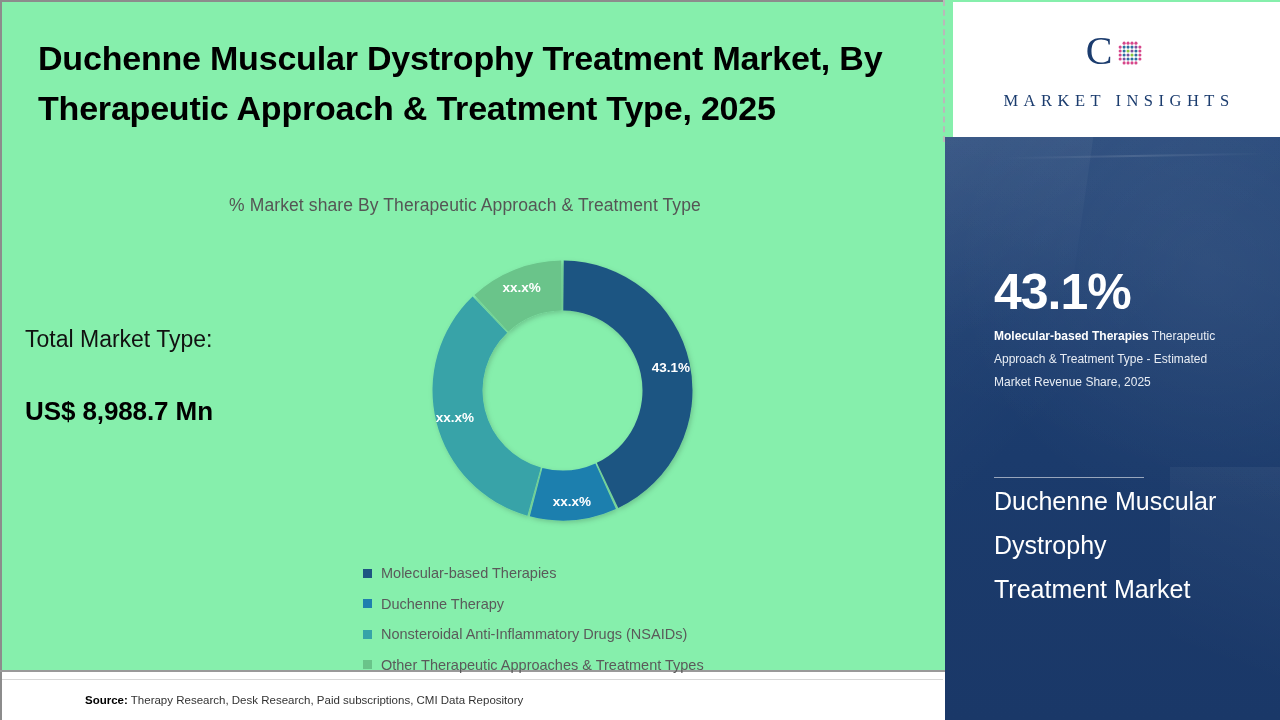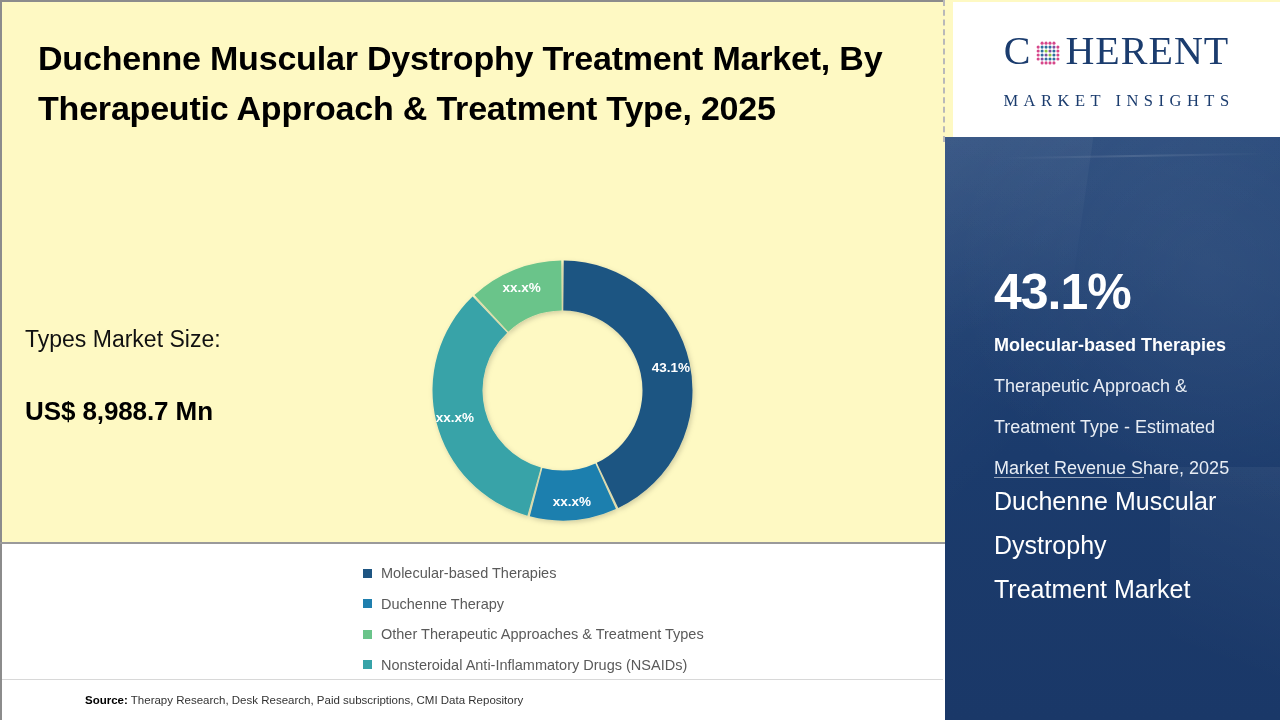--- a/index.html
+++ b/index.html
@@ -3,21 +3,21 @@
 <meta charset="utf-8">
 <style>
   * { margin:0; padding:0; box-sizing:border-box; }
   html,body { width:1280px; height:720px; }
   body {
     font-family:"Liberation Sans", sans-serif;
     background:#ffffff;
     overflow:hidden;
     position:relative;
   }
-  #root { position:absolute; inset:0; width:1280px; height:544px; background:#fef9c3; }
+  #root { position:absolute; inset:0; width:1280px; height:672px; background:#86efac; }
 
   
   .frame-left { position:absolute; left:0; top:0; width:2px; height:720px; background:#8c8c8c; }
   .frame-bottom { position:absolute; left:0; bottom:0; width:945px; height:2px; background:#9a9a9a; }
   .frame-top { position:absolute; left:0; top:0; width:945px; height:2px; background:#8c8c8c; }
 
   
   .dashed-divider {
     position:absolute; left:943px; top:0; width:0; height:142px;
     border-left:2px dashed #b9b9b9;
@@ -100,21 +100,21 @@
     background:linear-gradient(90deg, rgba(255,255,255,0), rgba(255,255,255,.12), rgba(255,255,255,0));
     transform:rotate(-1deg);
   }
 
   .stat-pct {
     position:absolute; left:49px; top:128px;
     font-size:50px; font-weight:bold; color:#fff; letter-spacing:-1px; line-height:54px;
   }
   .stat-desc {
     position:absolute; left:49px; top:188px; width:250px;
-    font-size:18px; line-height:41px; color:#e8edf4; font-weight:300;
+    font-size:12px; line-height:23px; color:#e8edf4; font-weight:300;
   }
   .stat-desc b { font-weight:bold; color:#fff; }
   .stat-rule {
     position:absolute; left:49px; top:340px; width:150px; height:1px;
     background:rgba(255,255,255,.55);
   }
   .market-name {
     position:absolute; left:49px; top:342px; width:230px;
     font-size:25px; line-height:44px; color:#fff; font-weight:300;
   }
@@ -126,23 +126,24 @@
 
   <div class="frame-top"></div>
   <div class="frame-left"></div>
   <div class="frame-bottom"></div>
   <div class="dashed-divider"></div>
 
   <div class="main-area">
 
     <div class="page-title">Duchenne Muscular Dystrophy Treatment Market, By Therapeutic Approach &amp; Treatment Type, 2025</div>
 
+    <div class="chart-subtitle">% Market share By Therapeutic Approach &amp; Treatment Type</div>
 
     <div class="total-block">
-      <div class="total-label">Types Market Size:</div>
+      <div class="total-label">Total Market Type:</div>
       <div class="total-value">US$ 8,988.7 Mn</div>
     </div>
 
     <div class="donut-wrap">
       <svg class="donut-svg" viewBox="0 0 285 285">
         <defs>
           <filter id="softshadow" x="-20%" y="-20%" width="150%" height="150%">
             <feDropShadow dx="1.5" dy="2" stdDeviation="2.5" flood-color="#000" flood-opacity="0.18"></feDropShadow>
           </filter>
         </defs>
@@ -164,26 +165,26 @@
     <div class="legend" id="legend">
         <div class="legend-row">
           <span class="legend-swatch" style="background: rgb(30, 85, 130);"></span>
           <span class="legend-text">Molecular-based Therapies</span>
         </div>
         <div class="legend-row">
           <span class="legend-swatch" style="background: rgb(31, 127, 174);"></span>
           <span class="legend-text">Duchenne Therapy</span>
         </div>
         <div class="legend-row">
+          <span class="legend-swatch" style="background: rgb(55, 163, 168);"></span>
+          <span class="legend-text">Nonsteroidal Anti-Inflammatory Drugs (NSAIDs)</span>
+        </div>
+        <div class="legend-row">
           <span class="legend-swatch" style="background: rgb(106, 196, 138);"></span>
           <span class="legend-text">Other Therapeutic Approaches &amp; Treatment Types</span>
-        </div>
-        <div class="legend-row">
-          <span class="legend-swatch" style="background: rgb(55, 163, 168);"></span>
-          <span class="legend-text">Nonsteroidal Anti-Inflammatory Drugs (NSAIDs)</span>
         </div>
       </div>
 
     <div class="footer-rule"></div>
     <div class="source-line">
       <b>Source:</b><span> Therapy Research, Desk Research, Paid subscriptions, CMI Data Repository</span>
     </div>
   </div>
 
   <div class="right-col">
@@ -221,21 +222,20 @@
                 <circle cx="14.05" cy="21.95" r="1.55" fill="#2e6d9e"></circle>
                 <circle cx="18.00" cy="21.95" r="1.55" fill="#2e6d9e"></circle>
                 <circle cx="21.95" cy="21.95" r="1.55" fill="#2e6d9e"></circle>
                 <circle cx="25.90" cy="21.95" r="1.55" fill="#d6468a"></circle>
                 <circle cx="10.10" cy="25.90" r="1.55" fill="#d6468a"></circle>
                 <circle cx="14.05" cy="25.90" r="1.55" fill="#d6468a"></circle>
                 <circle cx="18.00" cy="25.90" r="1.55" fill="#d6468a"></circle>
                 <circle cx="21.95" cy="25.90" r="1.55" fill="#d6468a"></circle>
               </g>
           </svg>
-          <span>HERENT</span>
         </div>
         <div class="logo-sub">MARKET INSIGHTS</div>
       </div>
     </div>
 
     <div class="blue-panel">
       <div class="panel-texture-a"></div>
       <div class="panel-texture-b"></div>
       <div class="panel-texture-c"></div>
 

